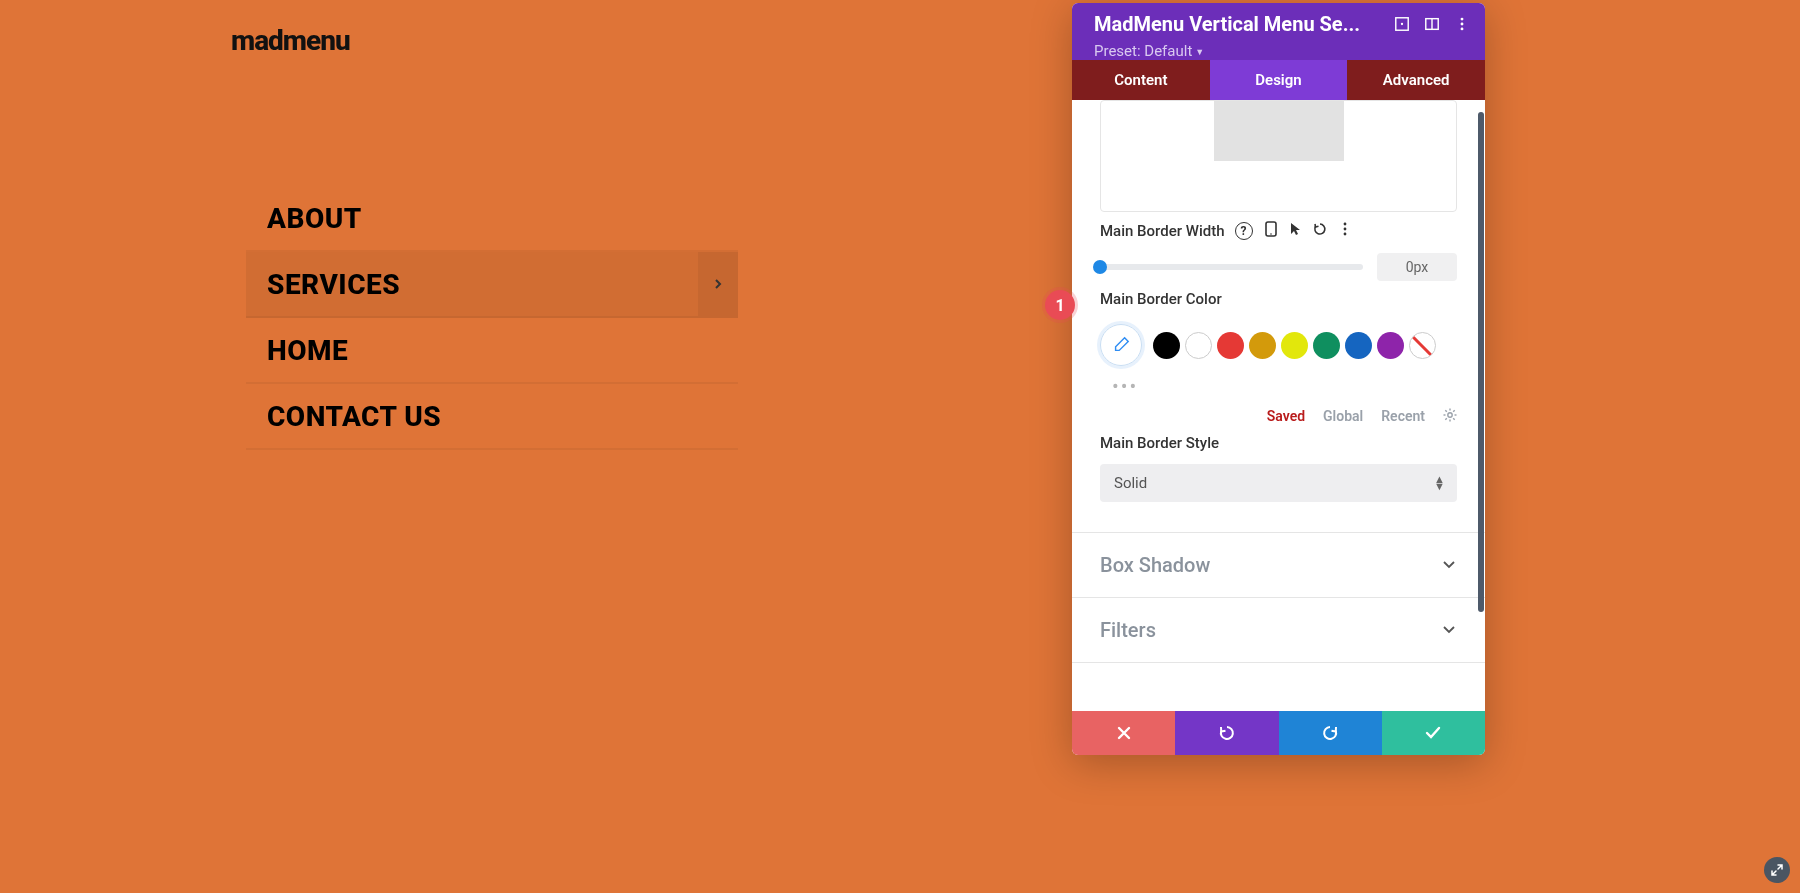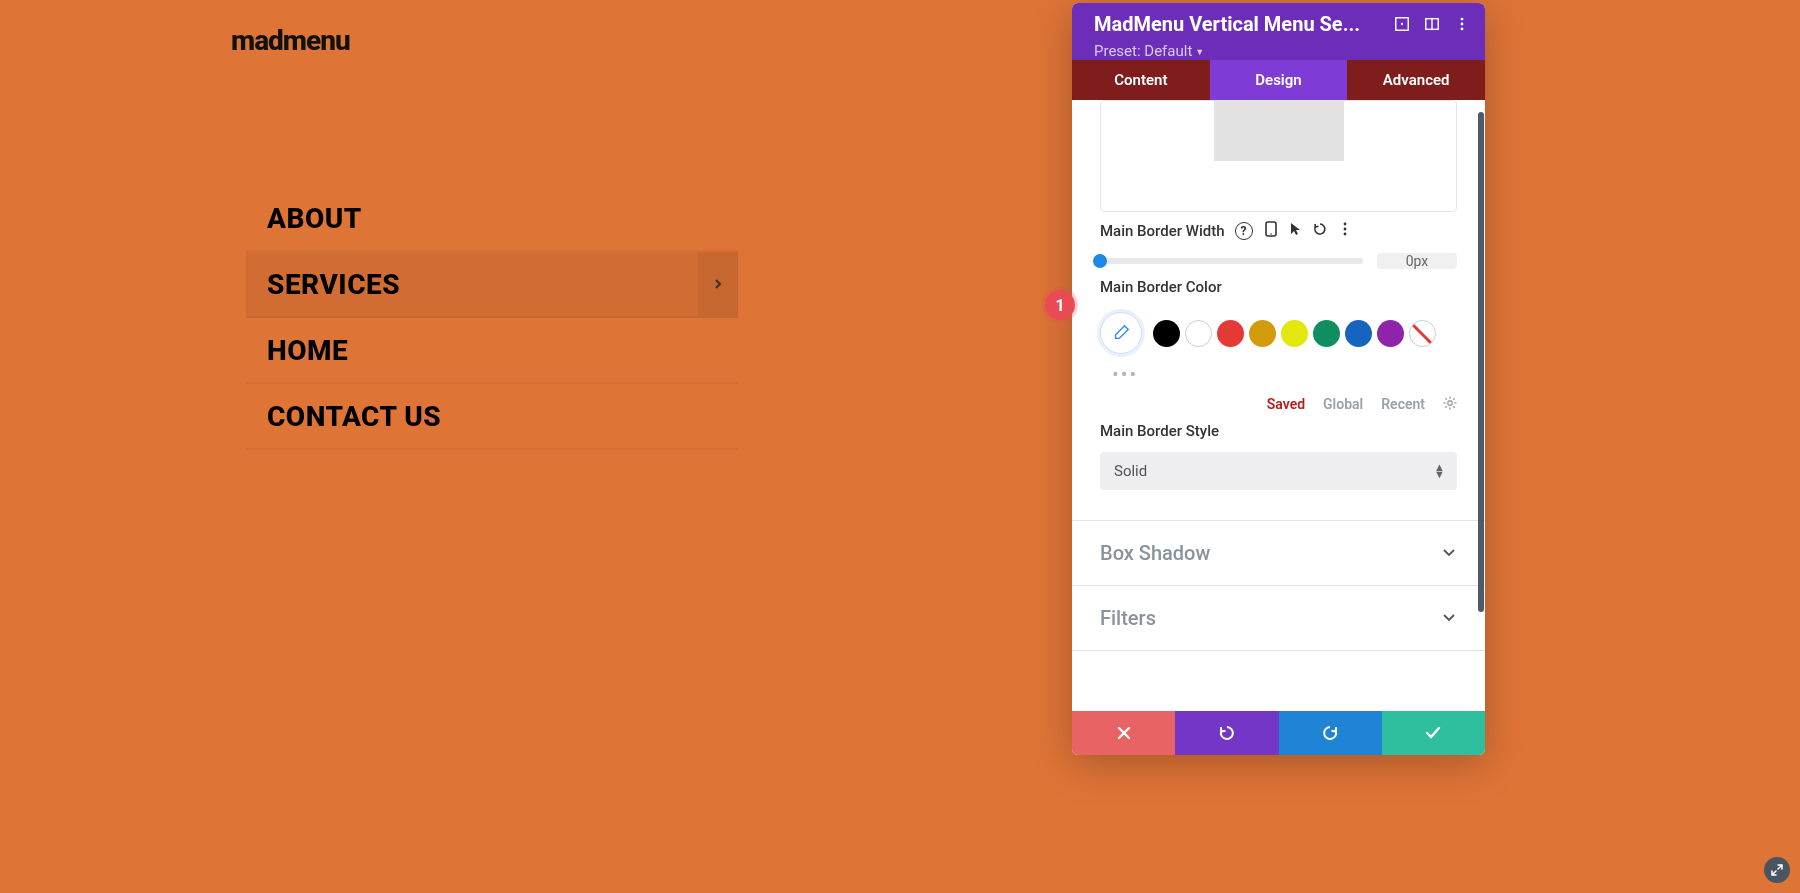--- a/index.html
+++ b/index.html
@@ -205,21 +205,21 @@
     position: absolute;
     left: 0px;
     top: 50%;
     width: 14px; height: 14px;
     border-radius: 50%;
     background: #1e88e5;
     transform: translate(-50%, -50%);
   }
   .slider-value {
     width: 80px;
-    height: 16px;
+    height: 28px;
     background: #f0f0f1;
     border-radius: 4px;
     display: flex;
     align-items: center;
     justify-content: center;
     color: #666;
     font-size: 14px;
   }
 
   .swatch-row {

